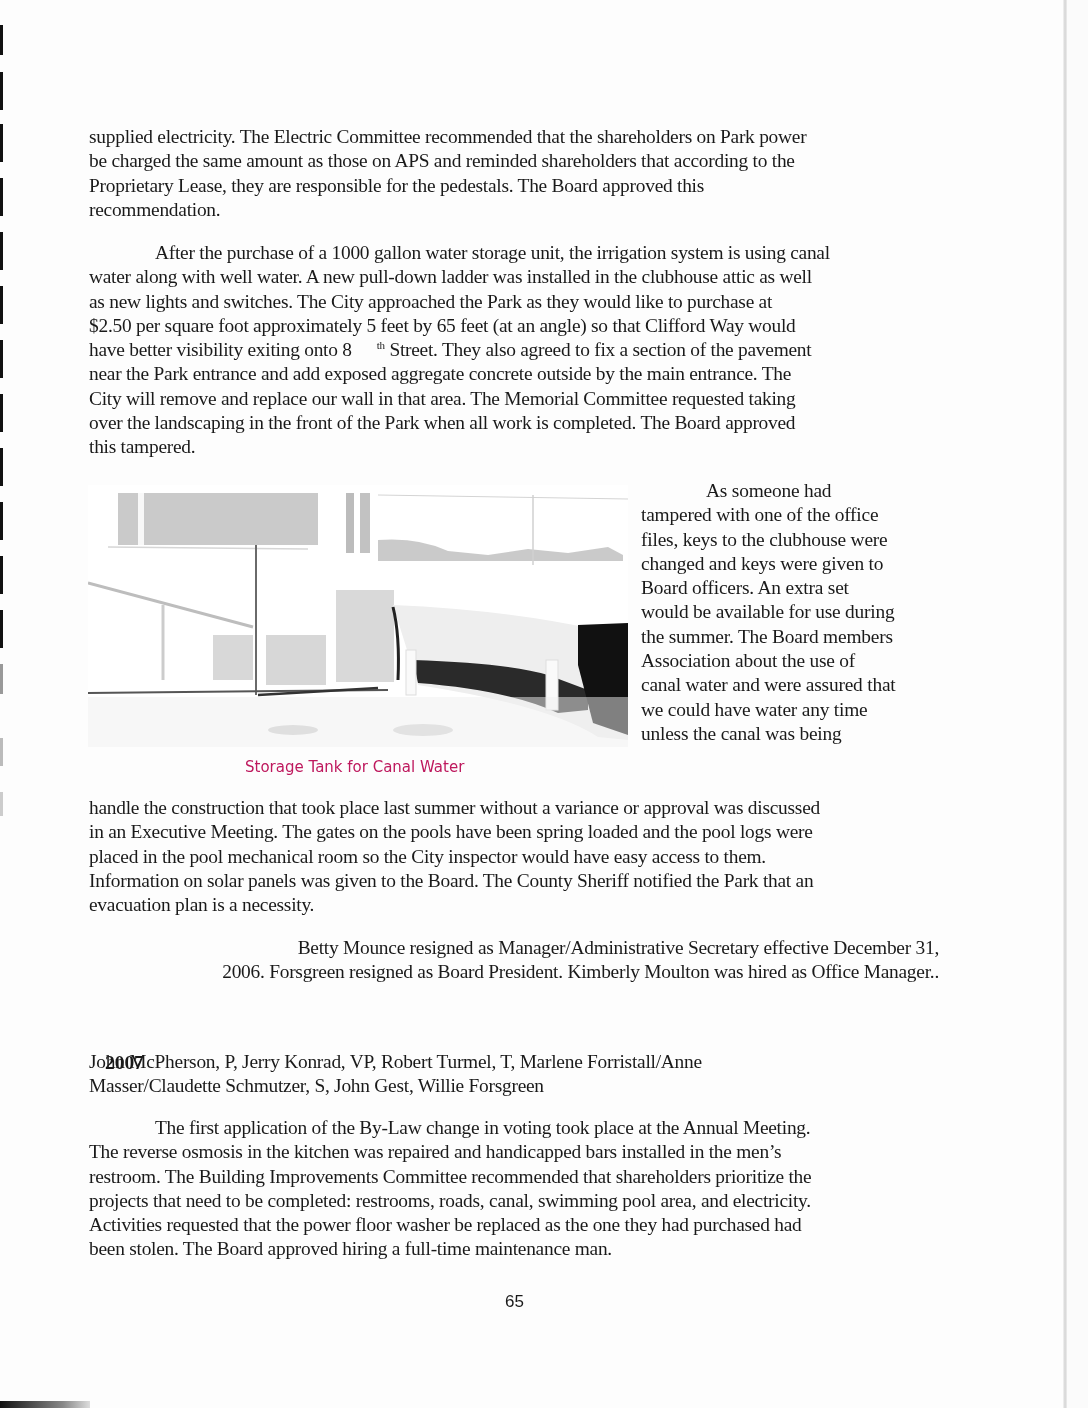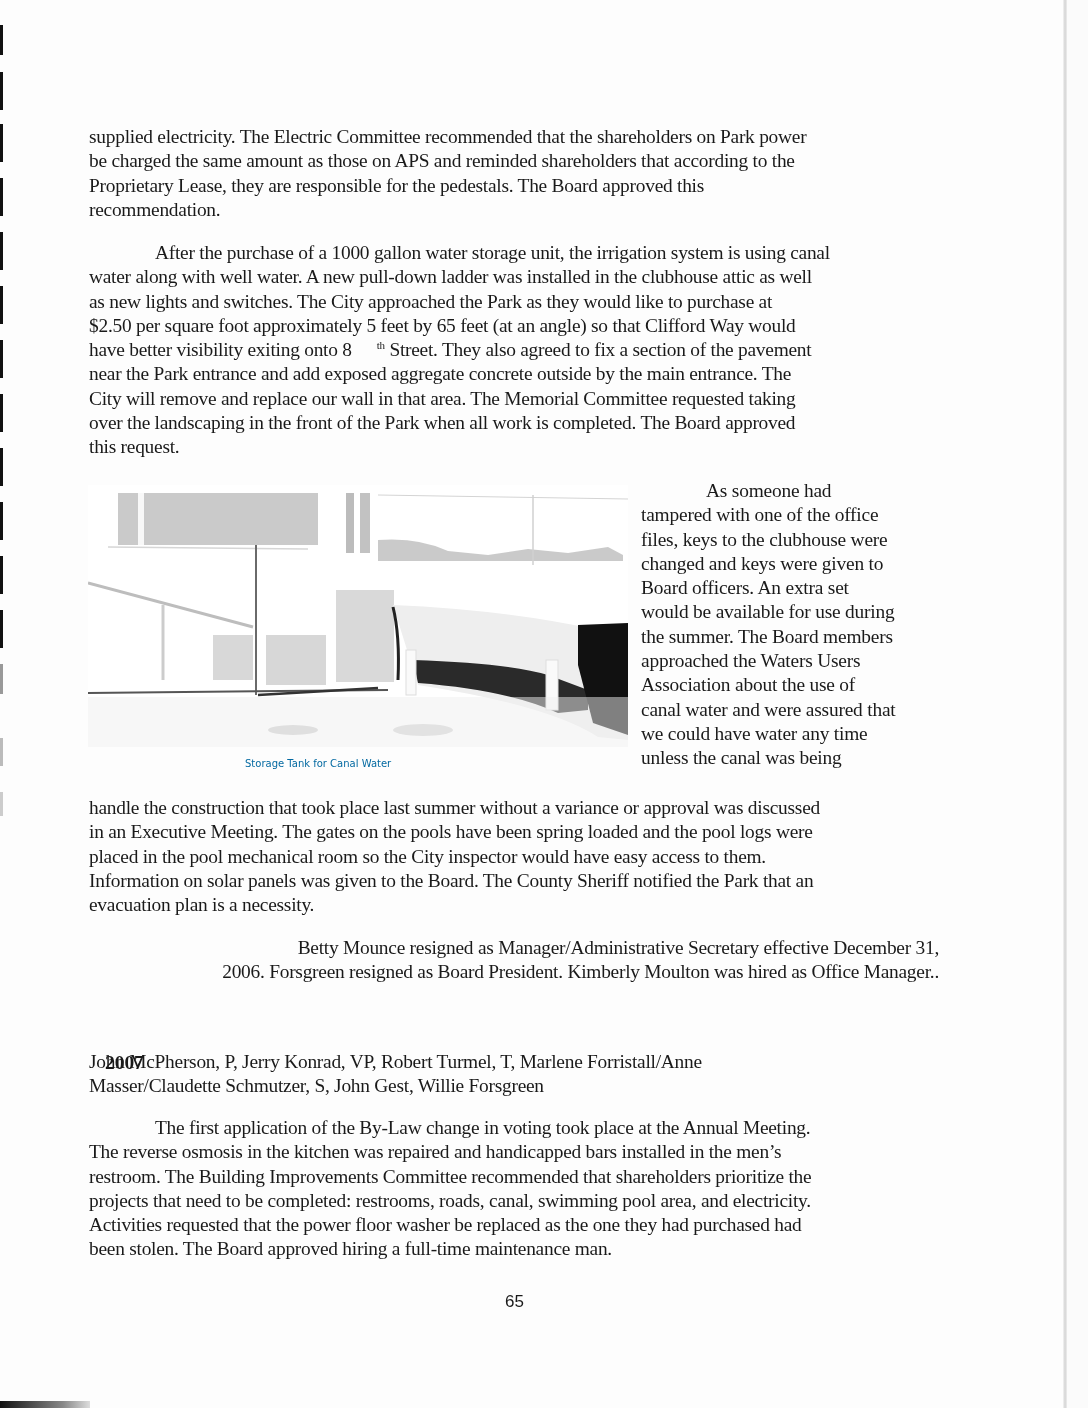--- a/index.html
+++ b/index.html
@@ -94,22 +94,22 @@
     .photo svg {
       width: 100%;
       height: 100%;
       display: block;
     }
     .caption {
       position: absolute;
       left: 245px;
       top: 758px;
       font-family: "DejaVu Sans", "Liberation Sans", sans-serif;
-      font-size: 10px;
-      color: #0369a1;
+      font-size: 15px;
+      color: #be185d;
       margin: 0;
     }
 
     .side-col {
       position: absolute;
       left: 641px;
       top: 479px;
       width: 300px;
       font-size: 19.4px;
       line-height: 24.3px;
@@ -164,21 +164,21 @@
 
 <div class="para" style="top:241px;">
   <span class="line indent">After the purchase of a 1000 gallon water storage unit, the irrigation system is using canal</span>
   <span class="line">water along with well water. A new pull-down ladder was installed in the clubhouse attic as well</span>
   <span class="line">as new lights and switches.  The City approached the Park as they would like to purchase at</span>
   <span class="line">$2.50 per square foot approximately 5 feet by 65 feet (at an angle) so that Clifford Way would</span>
   <span class="line"><span>have better visibility exiting onto 8</span><sup>th</sup><span> Street. They also agreed to fix a section of the pavement</span></span>
   <span class="line">near the Park entrance and add exposed aggregate concrete outside by the main entrance. The</span>
   <span class="line">City will remove and replace our wall in that area. The Memorial Committee requested taking</span>
   <span class="line">over the landscaping in the front of the Park when all work is completed. The Board approved</span>
-  <span class="line">this request.</span>
+  <span class="line">this tampered.</span>
 </div>
 
 <div class="photo">
   <svg viewBox="0 0 540 262" preserveAspectRatio="none">
 
     <rect x="30" y="8" width="200" height="52" fill="#b8b8b8" opacity="0.75"></rect>
     <rect x="50" y="8" width="6" height="52" fill="#f8f8f8"></rect>
     <rect x="258" y="8" width="8" height="60" fill="#bcbcbc"></rect>
     <rect x="272" y="8" width="10" height="60" fill="#c2c2c2"></rect>
     <path d="M290 55 Q330 52 360 66 L400 70 L440 64 L480 68 L520 62 L535 70 L535 76 L290 76 Z" fill="#bdbdbd" opacity="0.8"></path>
@@ -210,21 +210,20 @@
 <p class="caption">Storage Tank for Canal Water</p>
 
 <div class="side-col">
   <span class="line first">As someone had</span>
   <span class="line">tampered with one of the office</span>
   <span class="line">files, keys to the clubhouse were</span>
   <span class="line">changed and keys were given to</span>
   <span class="line">Board officers. An extra set</span>
   <span class="line">would be available for use during</span>
   <span class="line">the summer. The Board members</span>
-  <span class="line">approached the Waters Users</span>
   <span class="line">Association about the use of</span>
   <span class="line">canal water and were assured that</span>
   <span class="line">we could have water any time</span>
   <span class="line">unless the canal was being</span>
 </div>
 
 <div class="para" style="top:796px;">
   <span class="line">handle the construction that took place last summer without a variance or approval was discussed</span>
   <span class="line">in an Executive Meeting. The gates on the pools have been spring loaded and the pool logs were</span>
   <span class="line">placed in the pool mechanical room so the City inspector would have easy access to them.</span>

